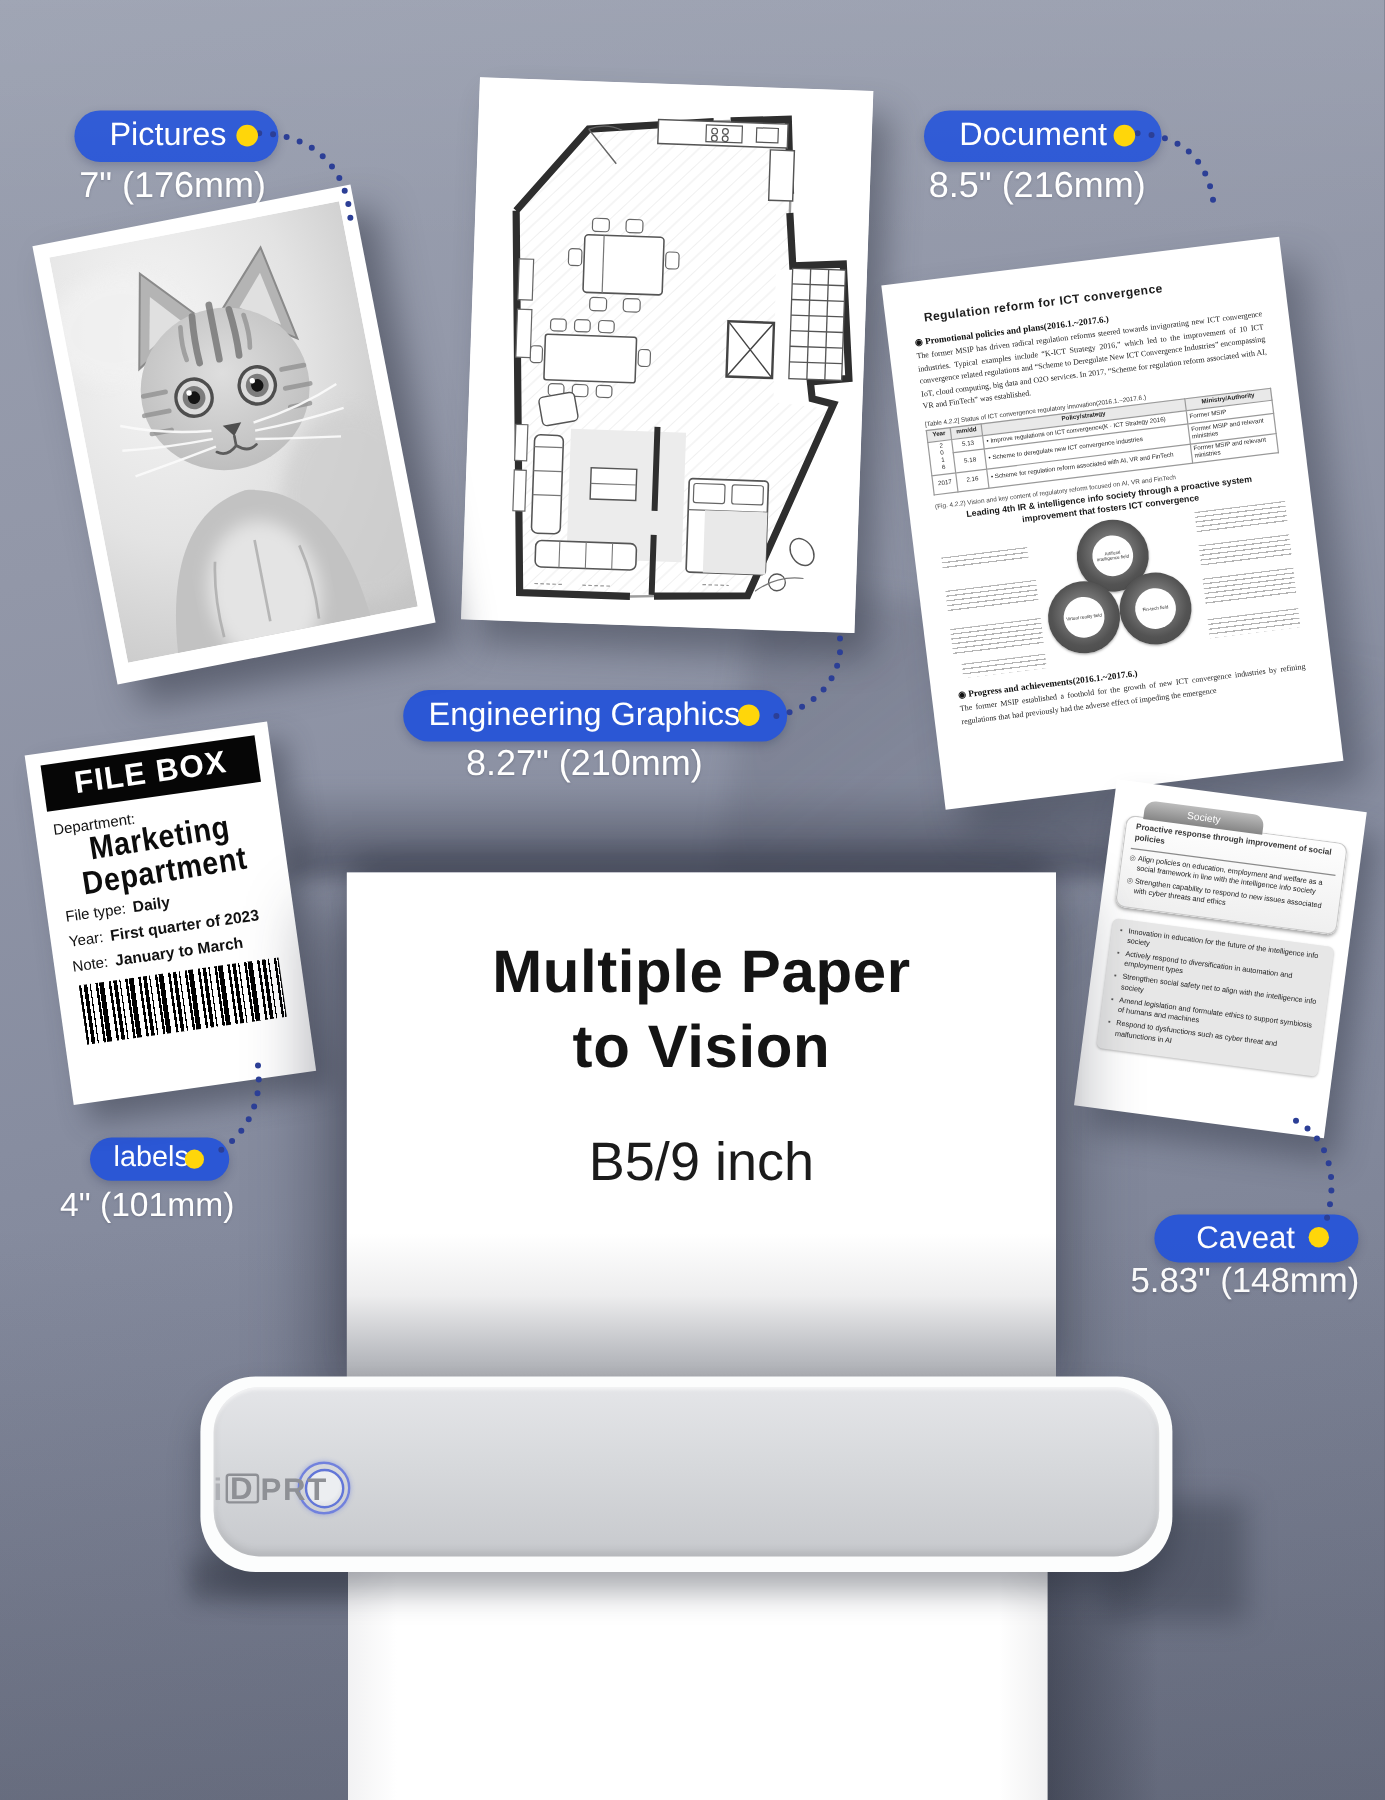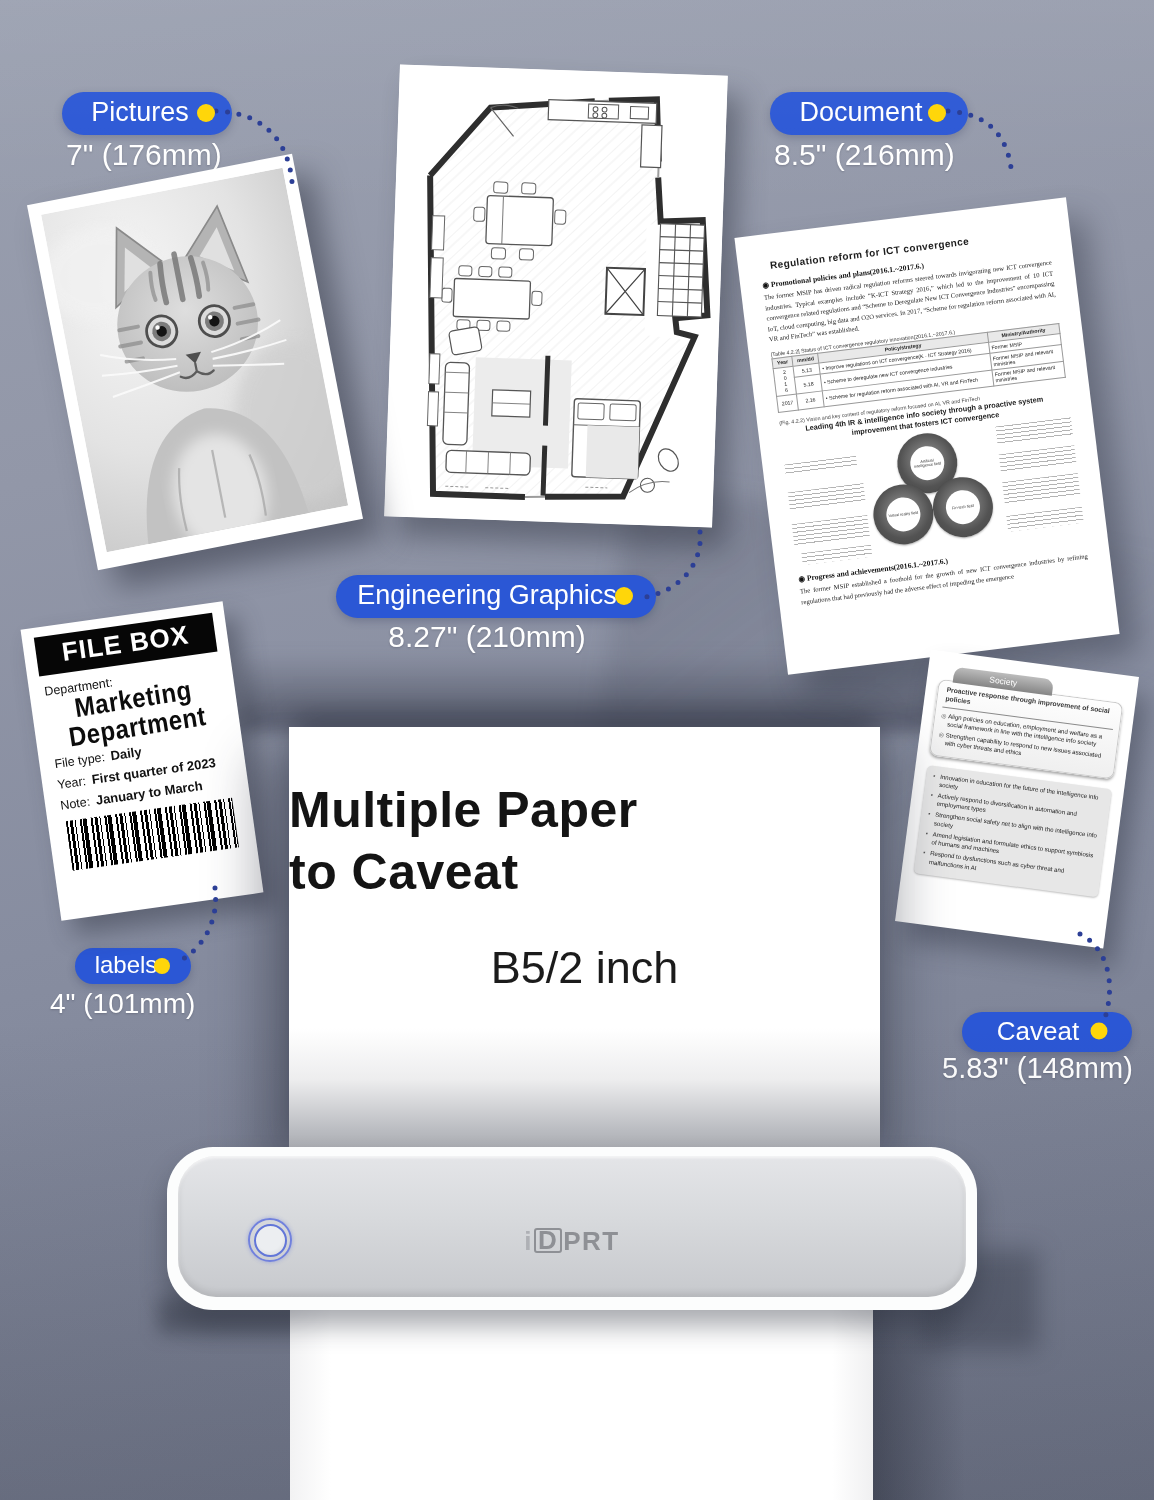--- a/index.html
+++ b/index.html
@@ -79,34 +79,34 @@
     transform:scaleY(1.12) rotate(-1deg);letter-spacing:.5px;}
   .fb-field{margin:6px 0 0 3px;font-size:12.5px;color:#111;}
   .fb-val{font-weight:bold;margin-left:6px;font-size:13px;}
   .fb-barcode{height:50px;width:168px;margin:9px auto 0;
     background:repeating-linear-gradient(90deg,#000 0 2px,#fff 2px 4px,#000 4px 7px,#fff 7px 9px,#000 9px 10px,#fff 10px 14px,#000 14px 16px,#fff 16px 17px,#000 17px 21px,#fff 21px 25px);}
 
   
   .center-sheet{left:289px;top:727px;width:591px;height:430px;z-index:10;
     background:linear-gradient(180deg,#ffffff 0%,#ffffff 70%,#ededee 82%,#b9bbc0 94%,#a5a7ac 100%);
     box-shadow:0 -16px 26px -4px rgba(46,50,64,.5),-34px 28px 46px rgba(46,50,64,.35),30px 18px 40px rgba(46,50,64,.25);}
-  .headline{position:absolute;left:0;top:52px;width:100%;text-align:left;font-weight:bold;font-size:50px;line-height:62px;color:#141414;letter-spacing:.5px;}
+  .headline{position:absolute;left:0;top:52px;width:100%;text-align:center;font-weight:bold;font-size:50px;line-height:62px;color:#141414;letter-spacing:.5px;}
   .subline{position:absolute;left:0;top:212px;width:100%;text-align:center;font-weight:400;font-size:45px;line-height:57px;color:#1b1b1b;}
   .paper-below{left:290px;top:1305px;width:583px;height:195px;z-index:12;
     background:linear-gradient(90deg,#f2f2f3 0%,#ffffff 7%,#ffffff 93%,#f0f0f1 100%);}
   .printer{left:167px;top:1147px;width:810px;height:163px;background:#fcfdfd;border-radius:46px;z-index:20;
     box-shadow:0 16px 26px rgba(40,44,58,.4);}
   .printer-face{position:absolute;left:11px;top:9px;right:11px;bottom:13px;border-radius:38px;
     background:linear-gradient(180deg,#e4e5e8 0%,#d7d9dc 45%,#c7c9cd 100%);
     box-shadow:inset 0 -4px 7px rgba(0,0,0,.10),inset 0 2px 3px rgba(255,255,255,.7);}
   .pwr{position:absolute;left:70px;top:62px;width:40px;height:40px;border-radius:50%;border:2.5px solid #7181dd;
     display:flex;align-items:center;justify-content:center;box-shadow:0 0 4px rgba(90,110,220,.45);}
   .pwr-in{width:29px;height:29px;border-radius:50%;border:2px solid #6276d8;
     background:radial-gradient(circle at 45% 38%,#eceef1 55%,#d2d4d9 100%);}
-  .brand{position:absolute;left:0;top:70px;width:100%;text-align:center;font-size:26px;font-weight:bold;color:#8e9095;letter-spacing:1.5px;}
+  .brand{position:absolute;left:0;top:70px;width:100%;font-size:26px;font-weight:bold;color:#8e9095;letter-spacing:1.5px;}
   .brand .b-i{color:#aeb0b5;font-weight:bold;margin-right:1px;}
   .brand .b-d{display:inline-block;border:2.5px solid #8e9095;border-radius:3px;line-height:21px;padding:0 2px;margin-right:1px;transform:translateY(-1px);}
 </style>
 </head>
 <body>
 
 <div class="stage">
 
   <div class="sh sh-band"></div>
   <div class="sh sh-mid"></div>
@@ -375,24 +375,24 @@
       <div class="sb">
           <span class="ico">▪</span>
           <span>Respond to dysfunctions such as cyber threat and malfunctions in AI</span>
         </div>
     </div>
   </div>
 
   <div class="abs center-sheet">
     <div class="headline">
       <div>Multiple Paper</div>
-      <div>to Caveat</div>
+      <div>to Vision</div>
     </div>
     <div class="subline">
-      <div>B5/2 inch</div>
+      <div>B5/9 inch</div>
     </div>
   </div>
 
   <div class="sh sh-printer-left"></div>
   <div class="sh sh-printer-right"></div>
   <div class="abs paper-below"></div>
   <div class="sh sh-paper-right"></div>
 
   <div class="abs printer">
     <div class="printer-face">

